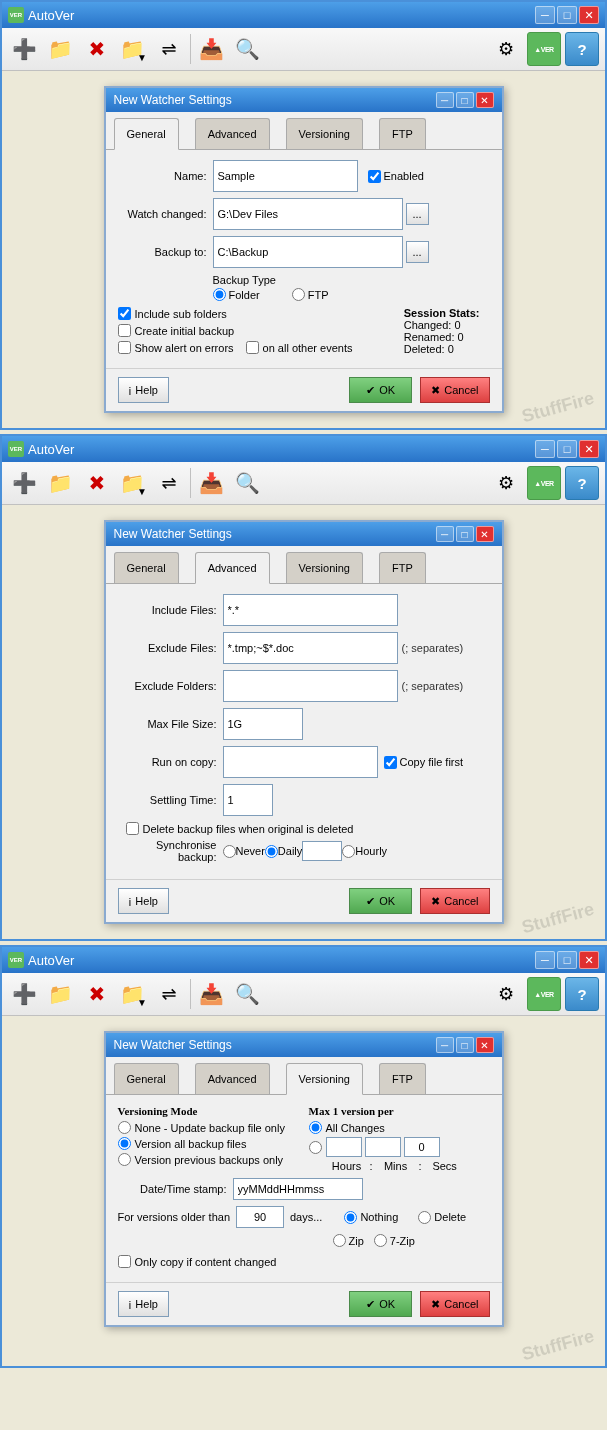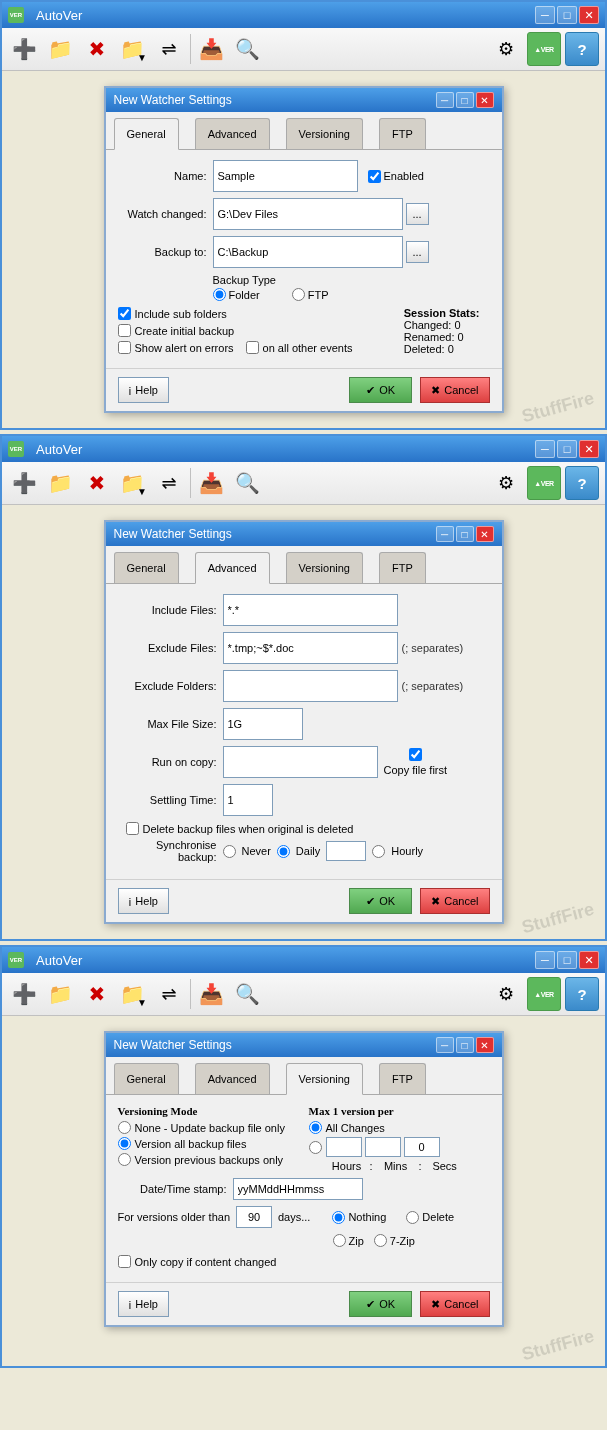--- a/index.html
+++ b/index.html
@@ -21,21 +21,21 @@
       color: white;
       padding: 3px 6px;
       display: flex;
       align-items: center;
       justify-content: space-between;
       height: 26px;
     }
     .titlebar-left {
       display: flex;
       align-items: center;
-      gap: 12px;
+      gap: 4px;
     }
     .titlebar-icon {
       width: 16px; height: 16px;
       background: #5CB85C;
       border-radius: 2px;
       display: flex; align-items: center; justify-content: center;
       font-size: 8px; color: white; font-weight: bold;
     }
     .titlebar-title {
       font-size: 13px;
@@ -311,21 +311,21 @@
       height: 22px;
     }
     .days-row {
       display: flex;
       align-items: center;
       gap: 6px;
       margin-bottom: 6px;
       font-size: 11px;
     }
     .days-input {
-      width: 36px;
+      width: 48px;
       border: 1px solid #7F9DB9;
       background: white;
       padding: 2px 4px;
       font-size: 11px;
       height: 22px;
       text-align: center;
     }
 
     .content-relative { position: relative; }
   </style>
@@ -538,39 +538,39 @@
         </div>
 
         <div class="form-row">
           <span class="form-label" style="width:105px;">Max File Size:</span>
           <input class="form-input" style="width: 80px;" value="1G">
         </div>
 
         <div class="form-row">
           <span class="form-label" style="width:105px;">Run on copy:</span>
           <input class="form-input" style="width: 155px;" value="">
-          <span style="margin-left:6px; display:flex; align-items:center; gap:3px; font-size:11px;flex-direction:column;">
+          <span style="margin-left:6px; display:flex; align-items:center; gap:3px; font-size:11px;">
             <input type="checkbox" checked="" style="">
             <span>Copy file first</span>
           </span>
         </div>
 
         <div class="form-row">
           <span class="form-label" style="width:105px;">Settling Time:</span>
           <input class="form-input" style="width: 50px;" value="1">
         </div>
 
         <div class="checkbox-row" style="margin-left:8px;">
           <input type="checkbox" class="inline-cb" style="">
           <span>Delete backup files when original is deleted</span>
         </div>
 
         <div class="form-row" style="margin-top:4px;">
           <span class="form-label" style="width:105px;">Synchronise backup:</span>
-          <span style="display:flex; align-items:center; gap:6px; font-size:11px;">
+          <span style="display:flex; align-items:center; font-size:11px;">
             <input type="radio" name="sync2" style="">
             <span>Never</span>
             <input type="radio" name="sync2" checked="" style="">
             <span>Daily</span>
             <input class="form-input" style="width: 40px; height: 20px;" value="">
             <input type="radio" name="sync2" style="">
             <span>Hourly</span>
           </span>
         </div>
       </div>

